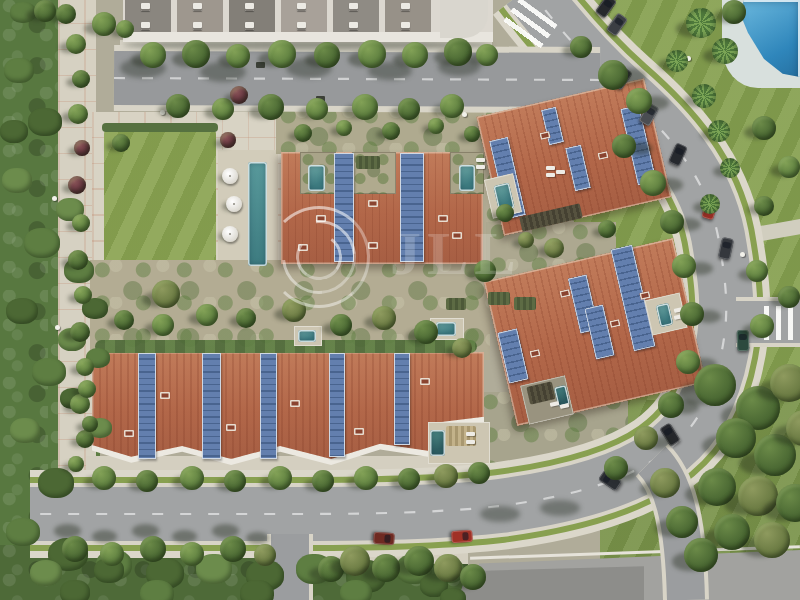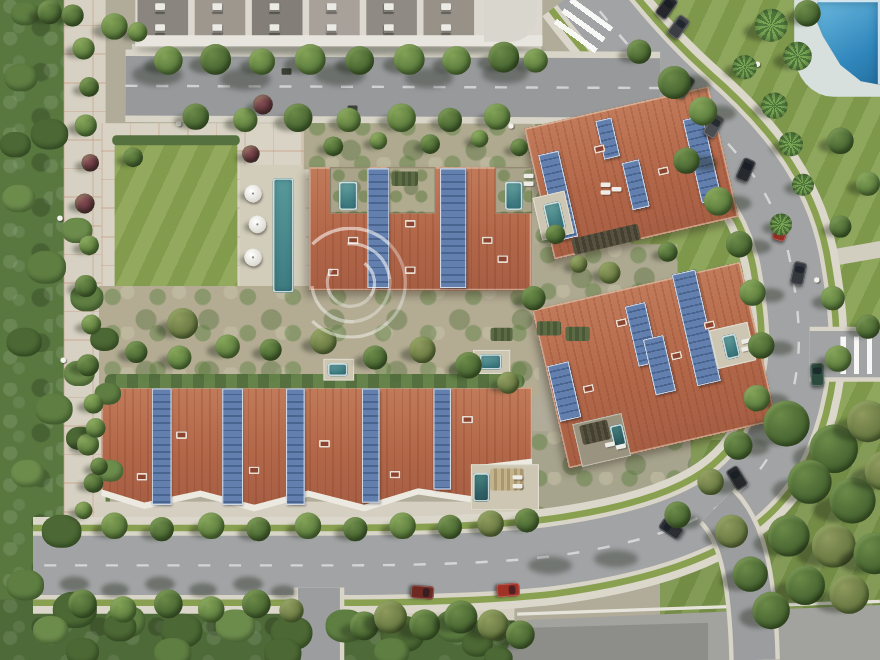--- a/index.html
+++ b/index.html
@@ -554,14 +554,15 @@
       <div class="o tshadow" style="left: 71.7px; top: 387.56px; width: 18.9px; height: 9.9px;"></div>
       <div class="o tree t-g" style="left: 78px; top: 380px; width: 18px; height: 18px;"></div>
       <div class="o tshadow" style="left: 76.4px; top: 422.72px; width: 16.8px; height: 8.8px;"></div>
       <div class="o tree t-d" style="left: 82px; top: 416px; width: 16px; height: 16px;"></div>
     </div>
 
   <div id="watermark">
     <div class="wm-ring" style="left:268px;top:206px;width:96px;height:96px;"></div>
     <div class="wm-ring" style="left:282px;top:220px;width:68px;height:68px;transform:rotate(40deg);"></div>
     <div class="wm-ring" style="left:296px;top:234px;width:40px;height:40px;transform:rotate(80deg);"></div>
+    <div class="wm-text">JLL</div>
   </div>
 </div>
 
 </body></html>

